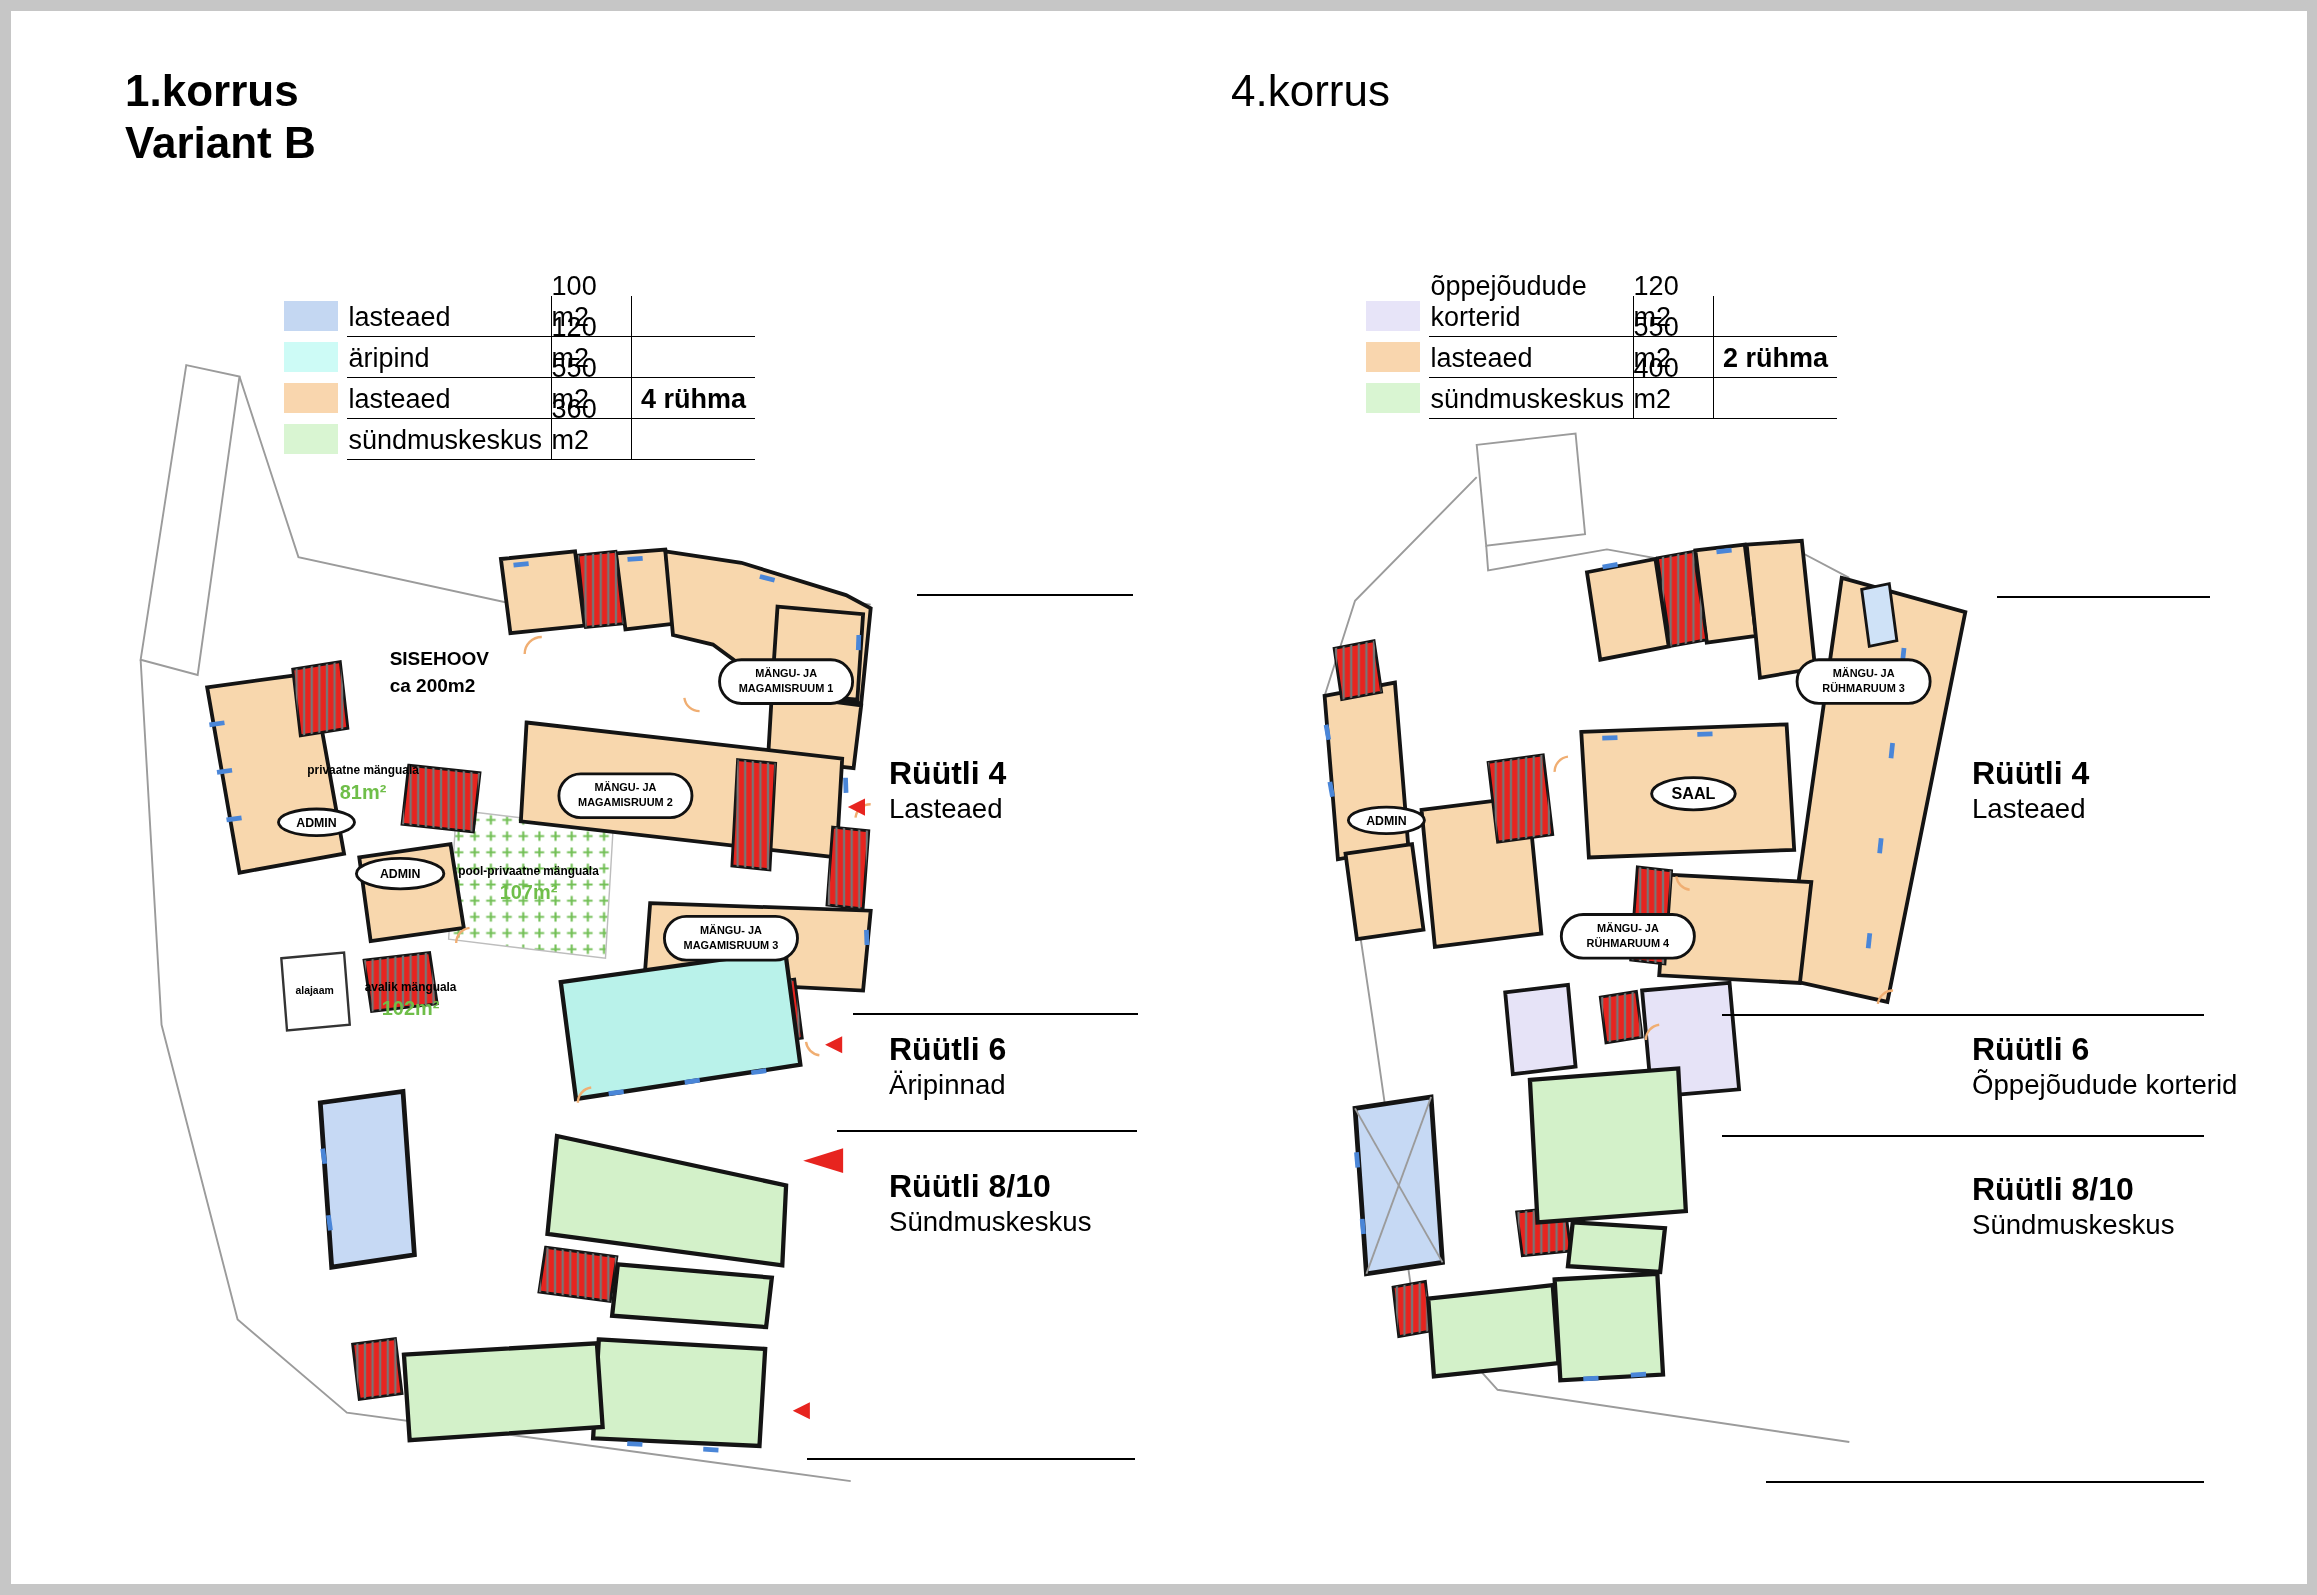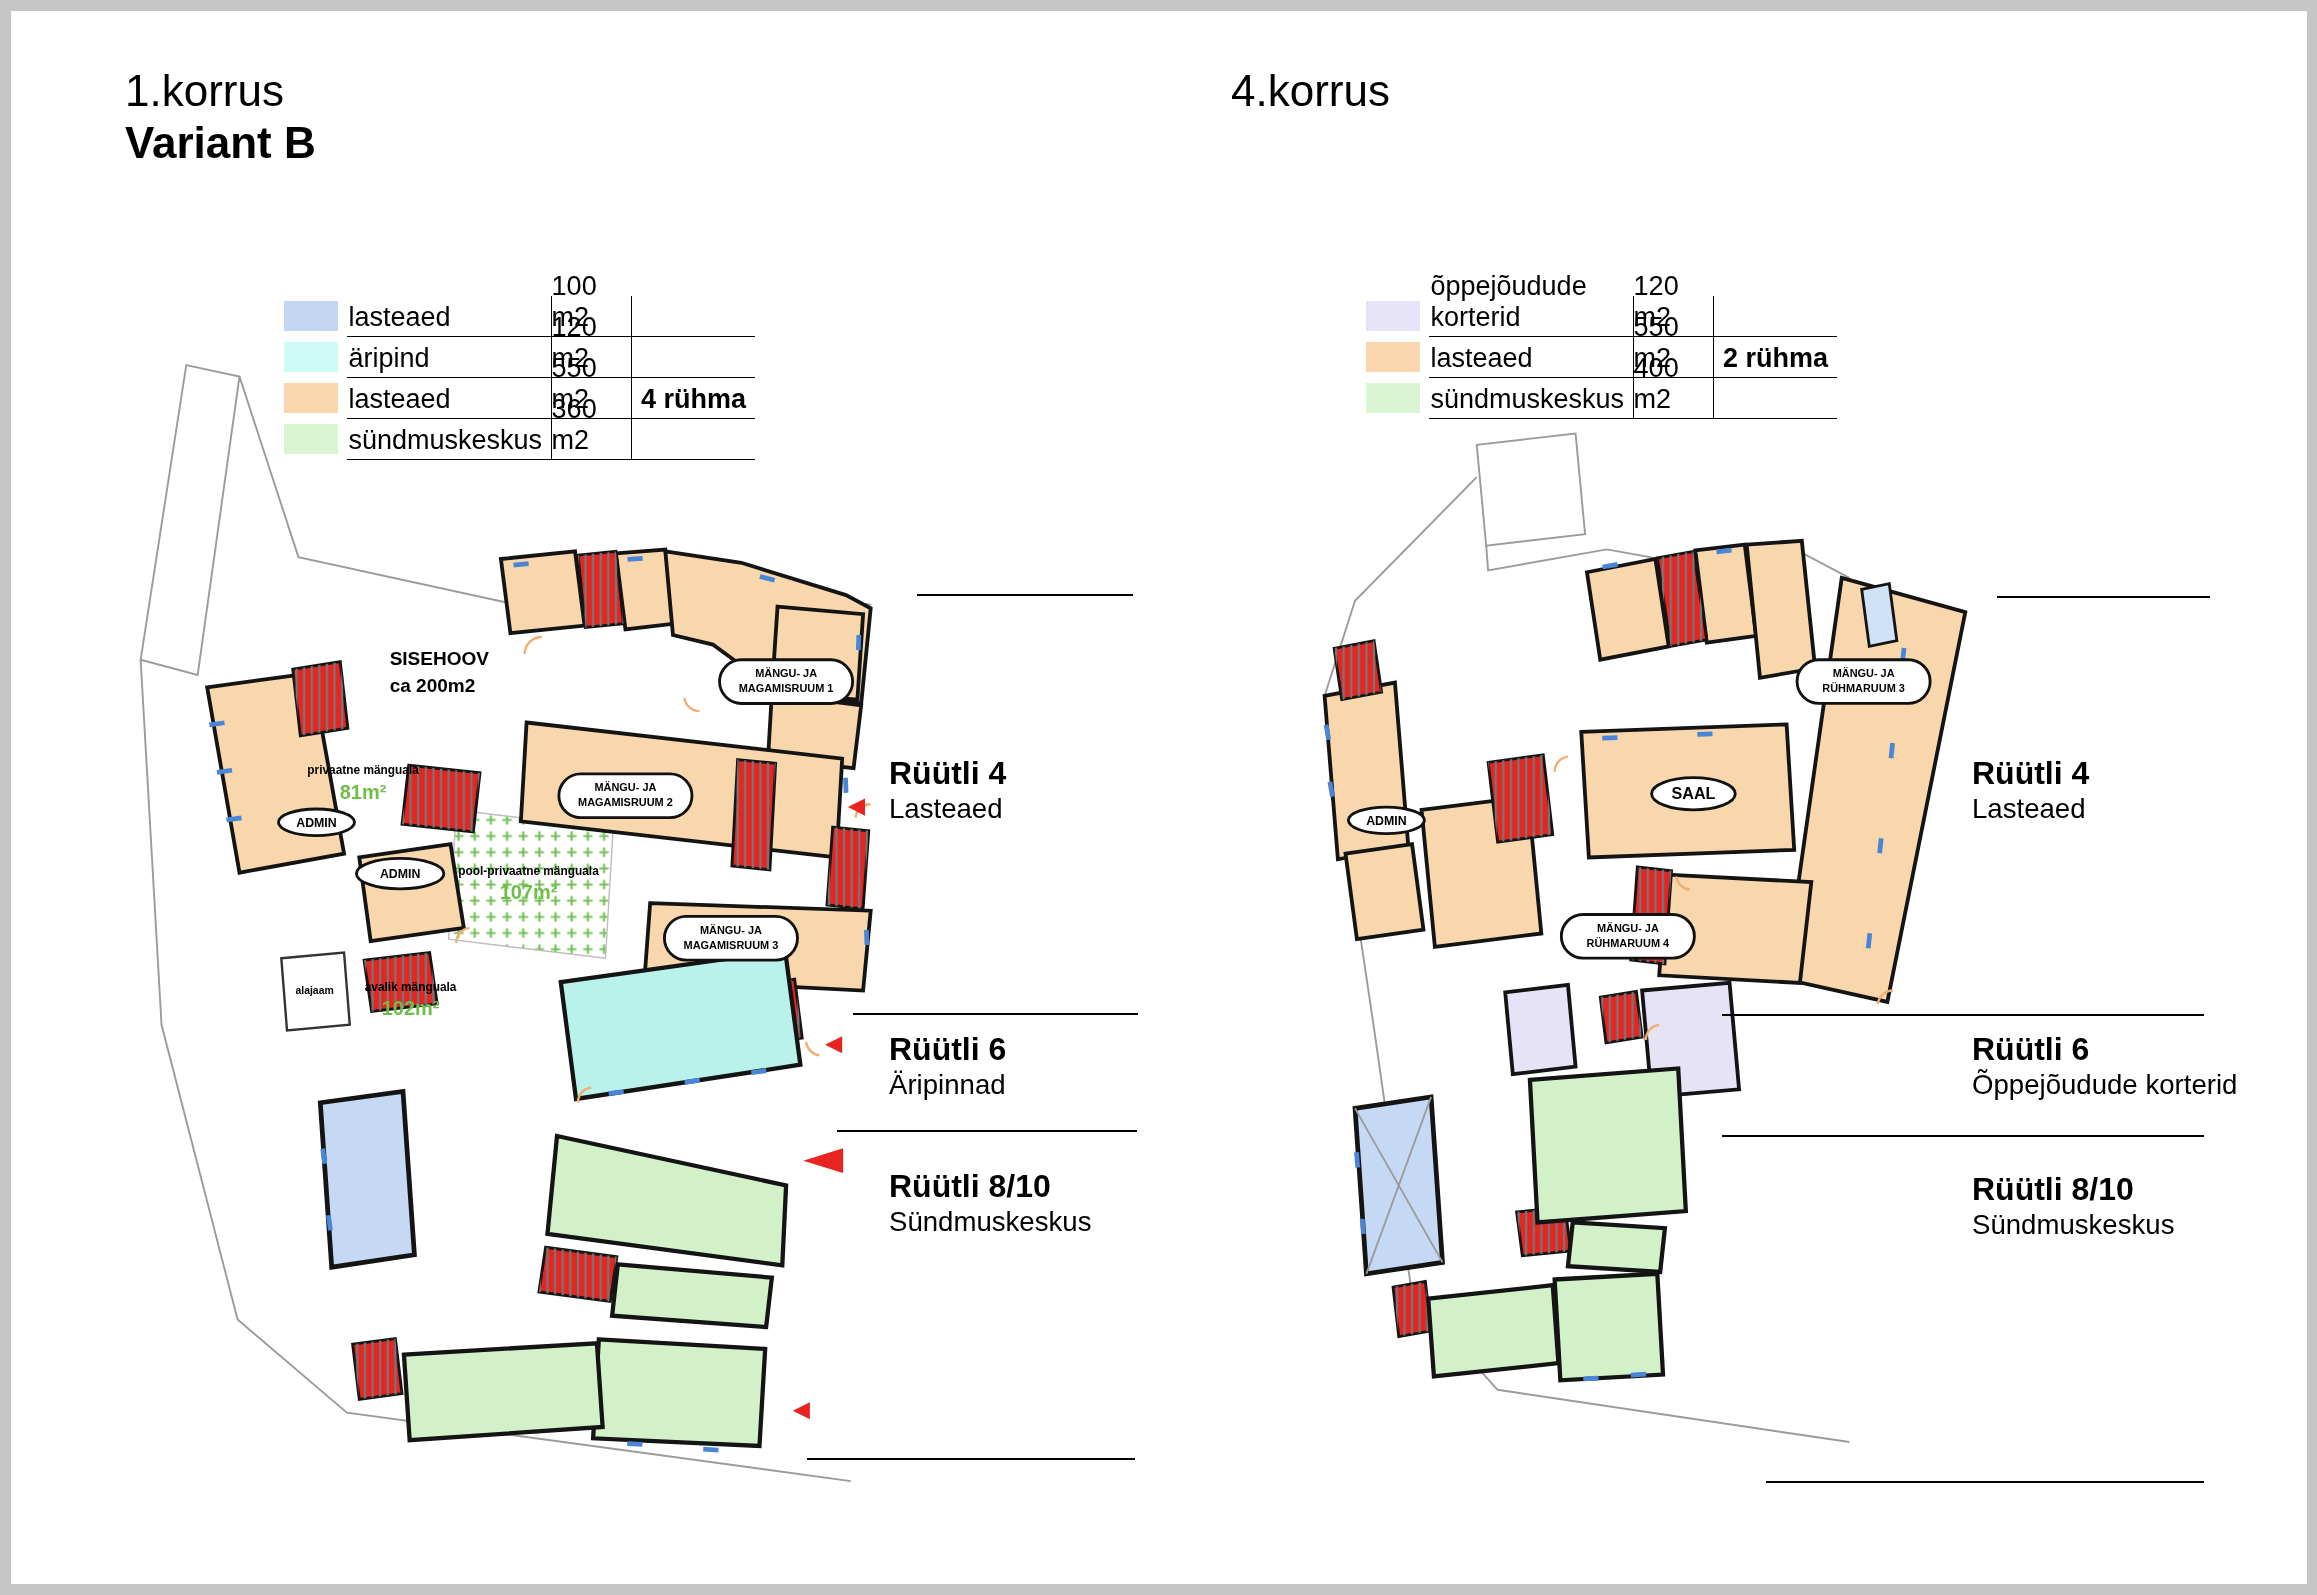--- a/index.html
+++ b/index.html
@@ -49,21 +49,21 @@
   .win{fill:var(--window);}
   .door{fill:none;stroke:var(--door);stroke-width:2.5;}
   .xline{stroke:#9b9b9b;stroke-width:2;}
   .dots{fill:url(#plusA);stroke:#bdbdbd;stroke-width:1.5;}
 </style>
 </head>
 <body>
 
 <div class="sheet">
 
-  <div class="t-main" style="left:114px;top:55px;">1.korrus</div>
+  <div class="t-main" style="left:114px;top:55px;font-weight:bold;">1.korrus</div>
   <div class="t-main t-bold" style="left:114px;top:107px;">Variant B</div>
   <div class="t-main" style="left:1220px;top:55px;">4.korrus</div>
 
   <div class="legend" style="left:273px;top:285px;">
     <div class="lrow">
       <div class="sw sw-hoov"></div>
       <div class="lcell lc-label">lasteaed</div>
       <div class="lcell lc-val">100 m2</div>
       <div class="lcell lc-note"></div>
     </div>

